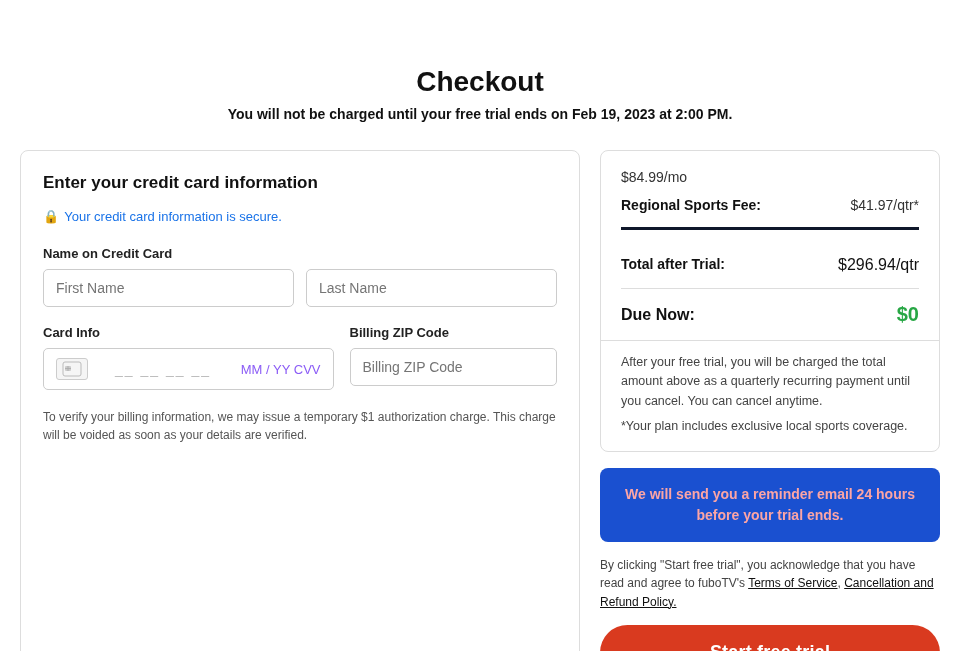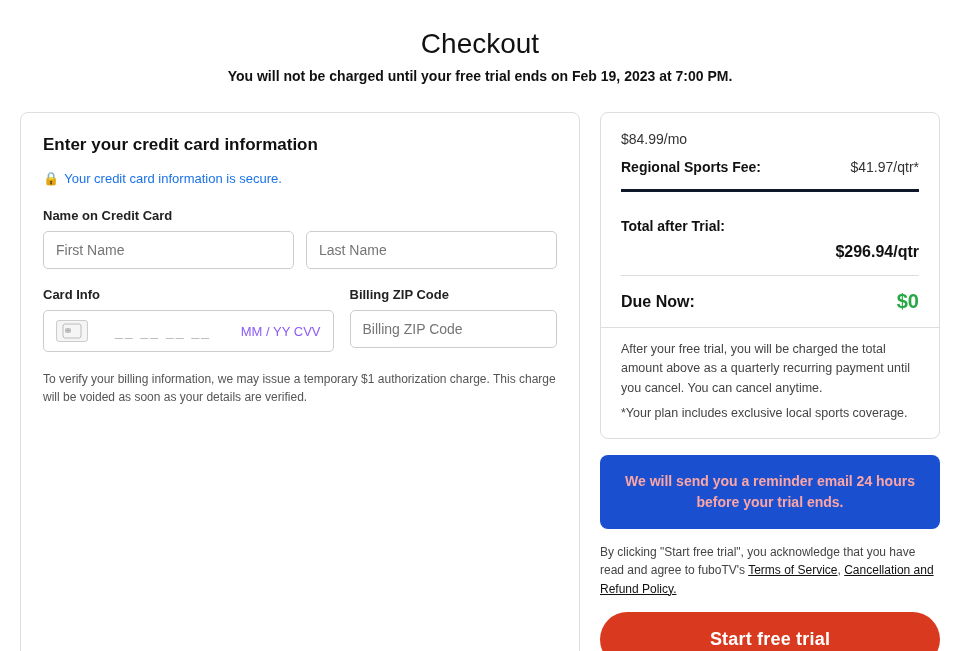--- a/index.html
+++ b/index.html
@@ -9,22 +9,23 @@
       color: #111;
       min-height: 651px;
       width: 960px;
     }
     .page-header {
       text-align: center;
       padding: 28px 20px 10px;
     }
     .page-title {
       font-size: 28px;
-      font-weight: 400;
+      font-weight: 700;
       margin-bottom: 8px;
+      margin-top: 38px;
     }
     .page-subtitle {
       font-size: 14px;
       font-weight: 600;
       color: #111;
     }
     .main-content {
       display: flex;
       gap: 20px;
       padding: 18px 20px 20px;
@@ -190,22 +191,21 @@
       justify-content: space-between;
       padding: 14px 0;
       border-bottom: 1px solid #ddd;
     }
     .total-label {
       font-size: 14px;
       font-weight: 700;
     }
     .total-value {
       font-size: 16px;
-      font-weight: 700;
-      margin-top: 25px;
+      font-weight: 400;
     }
     .due-now-row {
       display: flex;
       justify-content: space-between;
       align-items: center;
       padding: 14px 20px;
       background: #fff;
     }
     .due-now-label {
       font-size: 16px;
@@ -257,21 +257,21 @@
       cursor: pointer;
       text-align: center;
       letter-spacing: 0.2px;
     }
   </style>
 </head>
 <body>
 
 <div class="page-header">
   <h1 class="page-title">Checkout</h1>
-  <p class="page-subtitle">You will not be charged until your free trial ends on Feb 19, 2023 at 7:00 PM.</p>
+  <p class="page-subtitle">You will not be charged until your free trial ends on Feb 19, 2023 at 2:00 PM.</p>
 </div>
 
 <div class="main-content">
 
   <div class="left-panel">
     <div class="left-panel-header">
       <span class="left-panel-title">Enter your credit card information</span>
       <a href="#" class="secure-badge">
         <span class="lock-icon">🔒</span>
         <span>Your credit card information is secure.</span>

